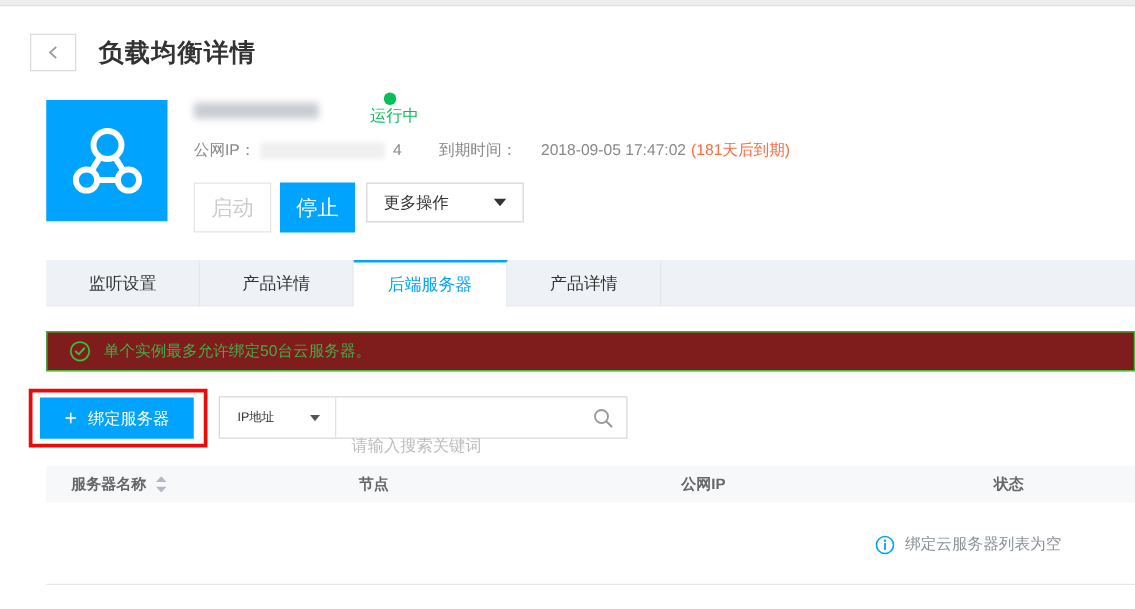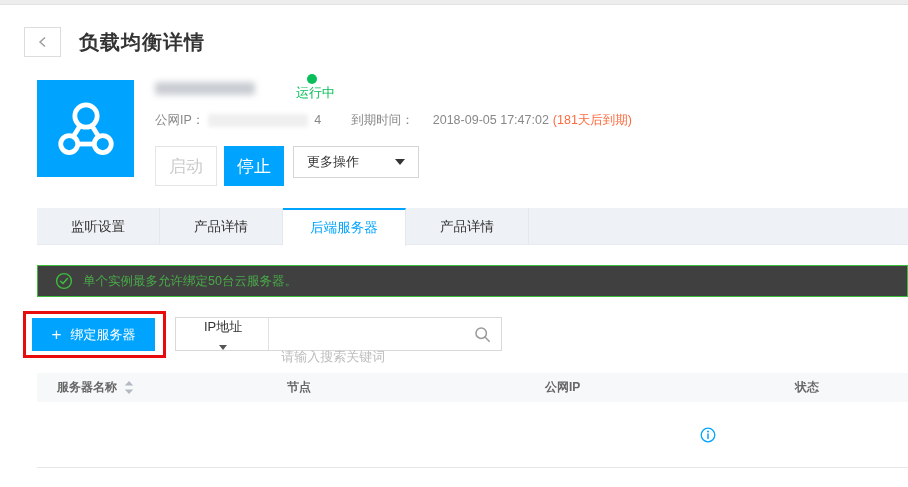--- a/index.html
+++ b/index.html
@@ -38,30 +38,30 @@
   .btn-stop { width:60px; background:#00a4ff; color:#fff; border:none; margin-left:7px; }
   .more-select { margin-left:9px; width:126px; height:32px; background:#fff; border:1px solid #d5d5d5; display:flex; align-items:center; justify-content:space-between; padding:0 13px; cursor:pointer; font-size:13px; color:#333; }
   .caret-down { width:0; height:0; border-left:5px solid transparent; border-right:5px solid transparent; border-top:6px solid #333; }
 
   
   .tabs { left:37px; top:208px; width:871px; height:37px; background:#eef1f5; display:flex; border-bottom:1px solid #e7eaee; }
   .tab { width:123px; height:37px; display:flex; align-items:center; justify-content:center; font-size:13.5px; color:#333; cursor:pointer; border-right:1px solid #e4e8ed; }
   .tab.active { background:#fff; color:#00a4ff; border-top:2px solid #00a4ff; border-right:1px solid #e4e8ed; height:38px; margin-bottom:-1px; }
 
   
-  .alert { left:37px; top:265px; width:871px; height:32px; background:#404040; border:1px solid #3cbd3c; display:flex; align-items:center; padding-left:17px; }
+  .alert { left:37px; top:265px; width:871px; height:32px; background:#7f1d1d; border:1px solid #3cbd3c; display:flex; align-items:center; padding-left:17px; }
   .alert-msg { margin-left:10px; font-size:12.5px; color:#48a948; }
 
   
   .toolbar { left:23px; top:311px; display:flex; align-items:flex-start; }
   .red-highlight { border:3px solid #e70b0b; padding:4px 8px 4px 6px; }
   .btn-bind { width:123px; height:33px; background:#00a4ff; color:#fff; border:none; font-size:13px; display:flex; align-items:center; justify-content:center; cursor:pointer; }
   .plus-sign { font-size:17px; font-weight:400; margin-right:9px; line-height:1; }
   .search-group { margin-left:9px; margin-top:6px; width:327px; height:34px; border:1px solid #d9d9d9; background:#fff; display:flex; align-items:center; }
-  .filter-select { width:96px; height:100%; display:flex; align-items:center; justify-content:space-between; padding:0 12px 0 14px; cursor:pointer; font-size:13px; color:#333;flex-direction:column; }
+  .filter-select { width:96px; height:100%; display:flex; align-items:center; justify-content:space-between; padding:0 12px 0 14px; cursor:pointer; font-size:10px; color:#333; }
   .filter-caret { width:0; height:0; border-left:4.5px solid transparent; border-right:4.5px solid transparent; border-top:5.5px solid #555; }
   .v-divider { width:1px; height:100%; background:#e2e2e2; }
   .search-input { flex:1; height:30px; border:none; outline:none; padding:0 6px 0 12px; font-size:13px; color:#666; font-family:inherit; background:transparent;margin-top:45px; }
   .search-input::placeholder { color:#bdbdbd; }
   .search-icon-btn { width:40px; height:100%; display:flex; align-items:center; justify-content:center; cursor:pointer; }
 
   
   .table { left:37px; top:373px; width:871px; }
   .thead { height:29px; background:#f7f8fa; display:flex; font-size:12px; font-weight:bold; color:#666; }
   .th { display:flex; align-items:center; }
@@ -180,15 +180,16 @@
     <div class="th th3">公网IP</div>
     <div class="th th4">状态</div>
   </div>
   <div class="empty-row">
     <div class="empty-msg">
       <svg width="16" height="16" viewBox="0 0 16 16">
         <circle cx="8" cy="8" r="6.8" fill="none" stroke="#00a4ff" stroke-width="1.3"></circle>
         <line x1="8" y1="7" x2="8" y2="11.4" stroke="#00a4ff" stroke-width="1.5" stroke-linecap="round"></line>
         <circle cx="8" cy="4.6" r="1" fill="#00a4ff"></circle>
       </svg>
+      <span class="empty-text">绑定云服务器列表为空</span>
     </div>
   </div>
 </div>
 
 </body></html>

